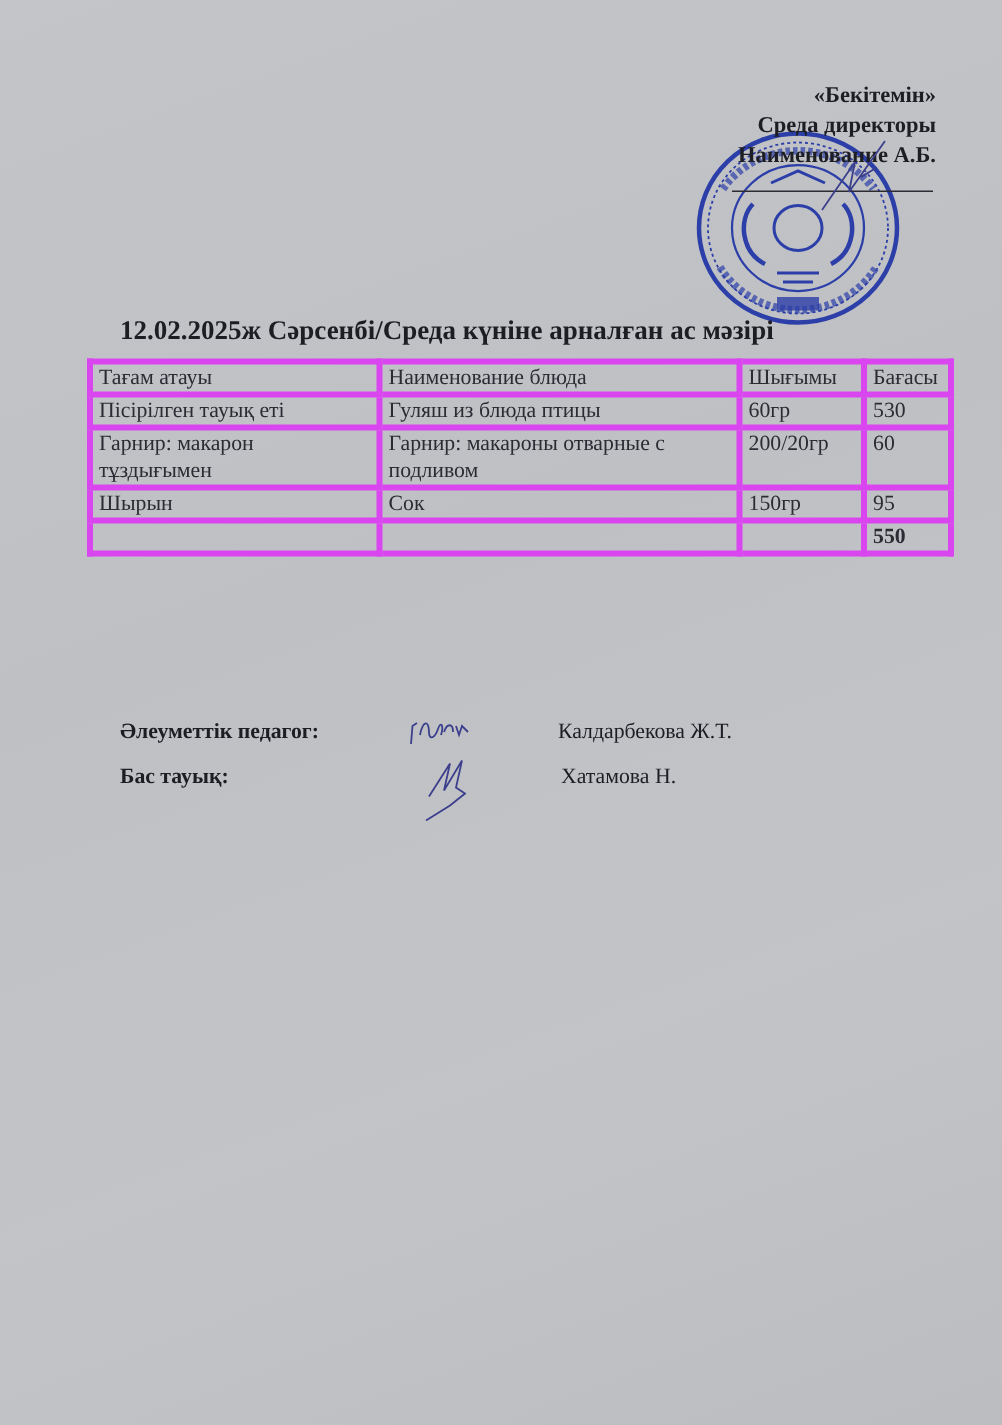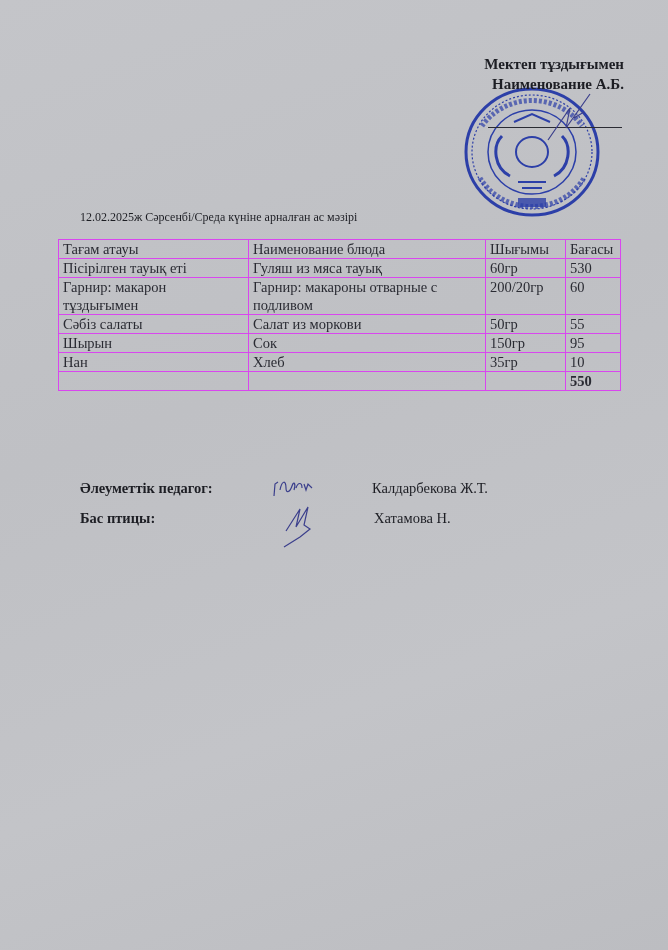--- a/index.html
+++ b/index.html
@@ -6,23 +6,23 @@
     body {
       width: 668px; height: 950px; position: relative; overflow: hidden;
       background: linear-gradient(160deg, #c4c5c9 0%, #bfc0c4 40%, #c3c4c8 70%, #bcbdc1 100%);
       font-family: "Liberation Serif", "DejaVu Serif", serif;
       color: #1d1e24;
     }
     .approval { position: absolute; right: 44px; top: 54px; text-align: right; font-weight: bold; font-size: 15px; line-height: 20px; }
     .approval div { white-space: nowrap; }
     .approval-line { position: absolute; left: 488px; top: 127px; width: 134px; height: 1px; background: #2a2b33; }
     .stamp { position: absolute; left: 462px; top: 86px; width: 140px; height: 132px; }
-    .title { position: absolute; left: 80px; top: 210px; font-weight: normal; font-size: 12px; white-space: nowrap; }
+    .title { position: absolute; left: 80px; top: 210px; font-weight: bold; font-size: 18px; white-space: nowrap; }
     table.menu { position: absolute; left: 58px; top: 239px; border-collapse: collapse; font-size: 14.5px; color: #2a2b33; }
-    table.menu td { border: 1px solid #d946ef; padding: 0 4px; vertical-align: top; line-height: 18px; height: 18px; }
+    table.menu td { border: 4px solid #d946ef; padding: 0 4px; vertical-align: top; line-height: 18px; height: 18px; }
     .c1 { width: 181px; } .c2 { width: 228px; margin-left: 11px; } .c3 { width: 71px; } .c4 { width: 46px; }
     .bold { font-weight: bold; }
     .sig-row { position: absolute; font-size: 14.5px; white-space: nowrap; }
     .sig-label { position: absolute; left: 80px; font-weight: bold; }
     .sig-name { position: absolute; }
     .signature { position: absolute; }
   </style>
 </head>
 <body>
 
@@ -35,84 +35,73 @@
     <path d="M40 50 C30 60 32 82 48 90 M100 50 C110 60 108 82 92 90" stroke-width="3"></path>
     <path d="M52 36 L70 28 L88 36" stroke-width="2"></path>
     <path d="M56 96 L84 96 M60 102 L80 102" stroke-width="2"></path>
     <path d="M20 40 A60 57 0 0 1 120 40" stroke-width="5" stroke-dasharray="3 2" opacity="0.7"></path>
     <path d="M18 92 A60 57 0 0 0 122 92" stroke-width="5" stroke-dasharray="3 2" opacity="0.7"></path>
   </g>
   <rect x="56" y="112" width="28" height="9" fill="#2c3fa8" opacity="0.8"></rect>
 </svg>
 
 <div class="approval">
-  <div>Мектеп тұздығымен</div>
+  <div>«Бекітемін»</div>
+  <div>Среда директоры</div>
   <div>Наименование А.Б.</div>
 </div>
 <div class="approval-line"></div>
 <svg style="position:absolute;left:540px;top:88px;width:60px;height:60px" viewBox="0 0 60 60">
   <path d="M8 52 L30 20 L26 40 L50 6 M34 30 L44 24" fill="none" stroke="#3b3f8c" stroke-width="1.2"></path>
 </svg>
 
 <div class="title">12.02.2025ж Сәрсенбі/Среда күніне арналған ас мәзірі</div>
 
 <table class="menu">
   <tbody>
       <tr>
     <td class="c1">Тағам атауы</td>
     <td class="c2">Наименование блюда</td>
     <td class="c3">Шығымы</td>
     <td class="c4">Бағасы</td>
   </tr>
   <tr>
     <td>Пісірілген тауық еті</td>
-    <td>Гуляш из мяса тауық</td>
+    <td>Гуляш из блюда птицы</td>
     <td>60гр</td>
     <td>530</td>
   </tr>
   <tr>
     <td>Гарнир: макарон тұздығымен</td>
     <td>Гарнир: макароны отварные с подливом</td>
     <td>200/20гр</td>
     <td>60</td>
   </tr>
   <tr>
-    <td>Сәбіз салаты</td>
-    <td>Салат из моркови</td>
-    <td>50гр</td>
-    <td>55</td>
-  </tr>
-  <tr>
     <td>Шырын</td>
     <td>Сок</td>
     <td>150гр</td>
     <td>95</td>
-  </tr>
-  <tr>
-    <td>Нан</td>
-    <td>Хлеб</td>
-    <td>35гр</td>
-    <td>10</td>
   </tr>
   <tr>
     <td></td>
     <td></td>
     <td></td>
     <td class="bold">550</td>
   </tr>
 </tbody>
   </table>
 
 <div class="sig-row" style="top:480px;left:0;width:536px;height:20px;">
   <span class="sig-label">Әлеуметтік педагог:</span>
   <span class="sig-name" style="left:372px;">Калдарбекова Ж.Т.</span>
 </div>
 <svg class="signature" style="left:272px;top:476px;width:42px;height:24px" viewBox="0 0 42 24">
   <path d="M2 20 L3 8 L6 6 M8 14 C10 4 14 4 14 12 C14 18 18 16 20 10 C22 4 24 8 22 14 M24 12 C26 6 30 6 30 12 M32 8 L34 14 L36 8 L40 12" fill="none" stroke="#3b3f8c" stroke-width="1.2"></path>
 </svg>
 
 <div class="sig-row" style="top:510px;left:0;width:668px;height:20px;">
-  <span class="sig-label">Бас птицы:</span>
+  <span class="sig-label">Бас тауық:</span>
   <span class="sig-name" style="left:374px;">Хатамова Н.</span>
 </div>
 <svg class="signature" style="left:280px;top:503px;width:40px;height:46px" viewBox="0 0 40 46">
   <path d="M6 28 L20 6 L16 24 L28 4 L24 22 L30 26 L20 34 L4 44" fill="none" stroke="#3b3f8c" stroke-width="1.2"></path>
 </svg>
 
 </body></html>

